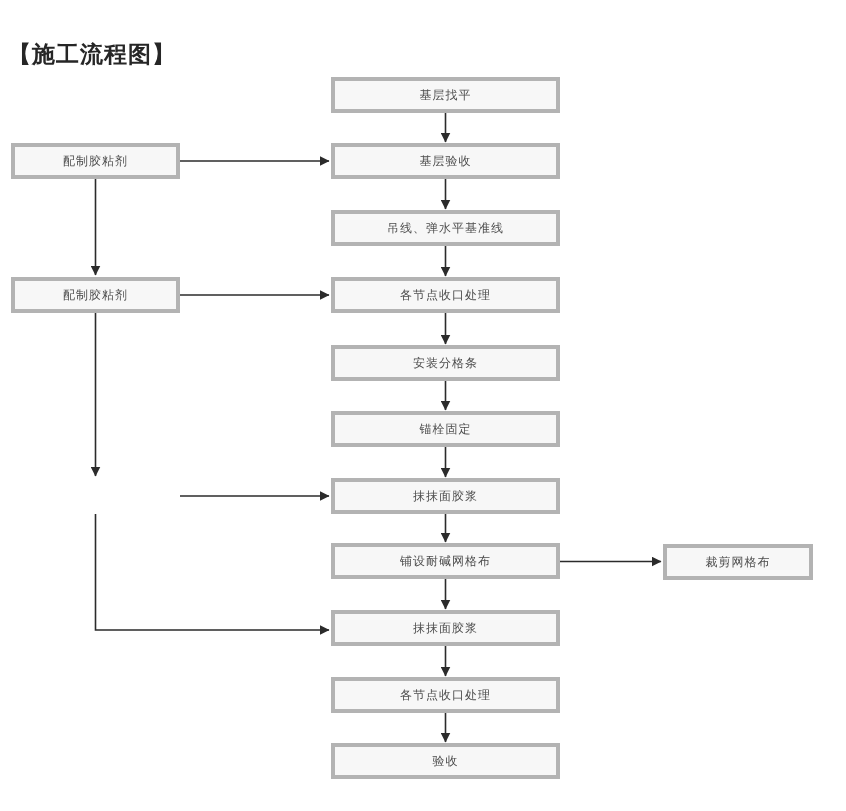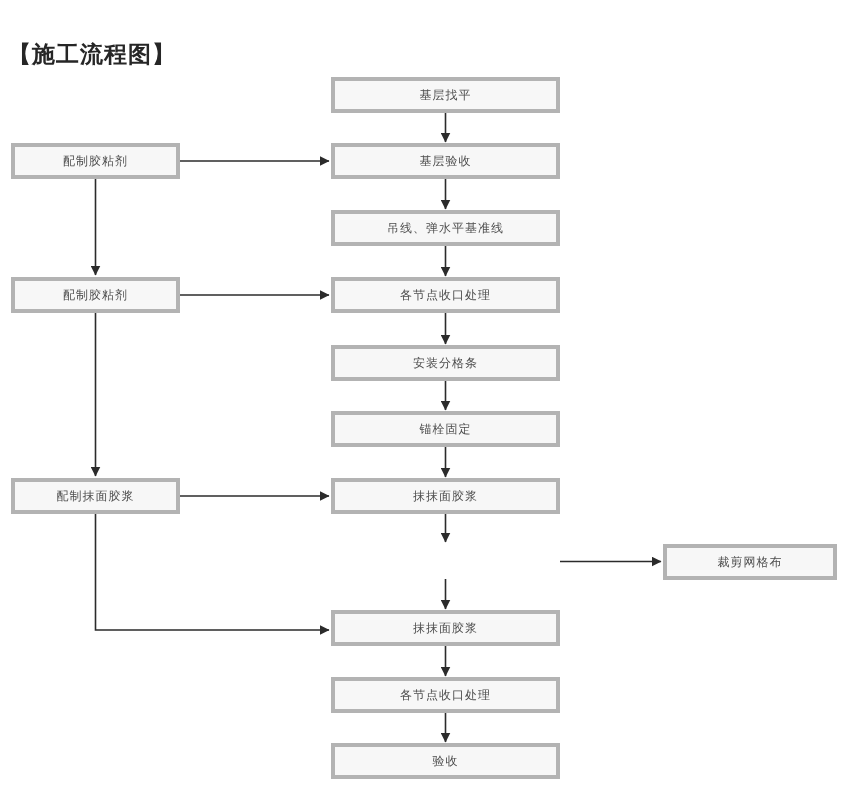--- a/index.html
+++ b/index.html
@@ -35,21 +35,21 @@
     display: flex;
     align-items: center;
     justify-content: center;
     font-size: 12px;
     color: #4d4d4d;
     letter-spacing: 1px;
     white-space: nowrap;
   }
   .main { left: 331px; width: 229px; }
   .left { left: 11px;  width: 169px; }
-  .right { left: 663px; width: 174px; }
+  .right { left: 663px; width: 150px; }
   .arrows {
     position: absolute;
     left: 0;
     top: 0;
     width: 846px;
     height: 811px;
     pointer-events: none;
   }
   .arrows line, .arrows polyline {
     stroke: #2b2b2b;
@@ -64,27 +64,27 @@
 
   <h1 class="page-title">【施工流程图】</h1>
 
   <div class="box main" style="top:77px">基层找平</div>
   <div class="box main" style="top:143px">基层验收</div>
   <div class="box main" style="top:210px">吊线、弹水平基准线</div>
   <div class="box main" style="top:277px">各节点收口处理</div>
   <div class="box main" style="top:345px">安装分格条</div>
   <div class="box main" style="top:411px">锚栓固定</div>
   <div class="box main" style="top:478px">抹抹面胶浆</div>
+  <div class="box main" style="top:543px">铺设耐碱网格布</div>
   <div class="box main" style="top:610px">抹抹面胶浆</div>
   <div class="box main" style="top:677px">各节点收口处理</div>
   <div class="box main" style="top:743px">验收</div>
 
   <div class="box left" style="top:143px">配制胶粘剂</div>
   <div class="box left" style="top:277px">配制胶粘剂</div>
-  <div class="box left" style="top:478px">配制抹面胶浆</div>
 
   <div class="box right" style="top:544px">裁剪网格布</div>
 
   <svg class="arrows" viewBox="0 0 846 811">
     <defs>
       <marker id="ah" viewBox="0 0 10 10" refX="9.5" refY="5" markerWidth="10" markerHeight="10" markerUnits="userSpaceOnUse" orient="auto">
         <path d="M0,0 L10,5 L0,10 Z" fill="#2b2b2b"></path>
       </marker>
     </defs>
 

